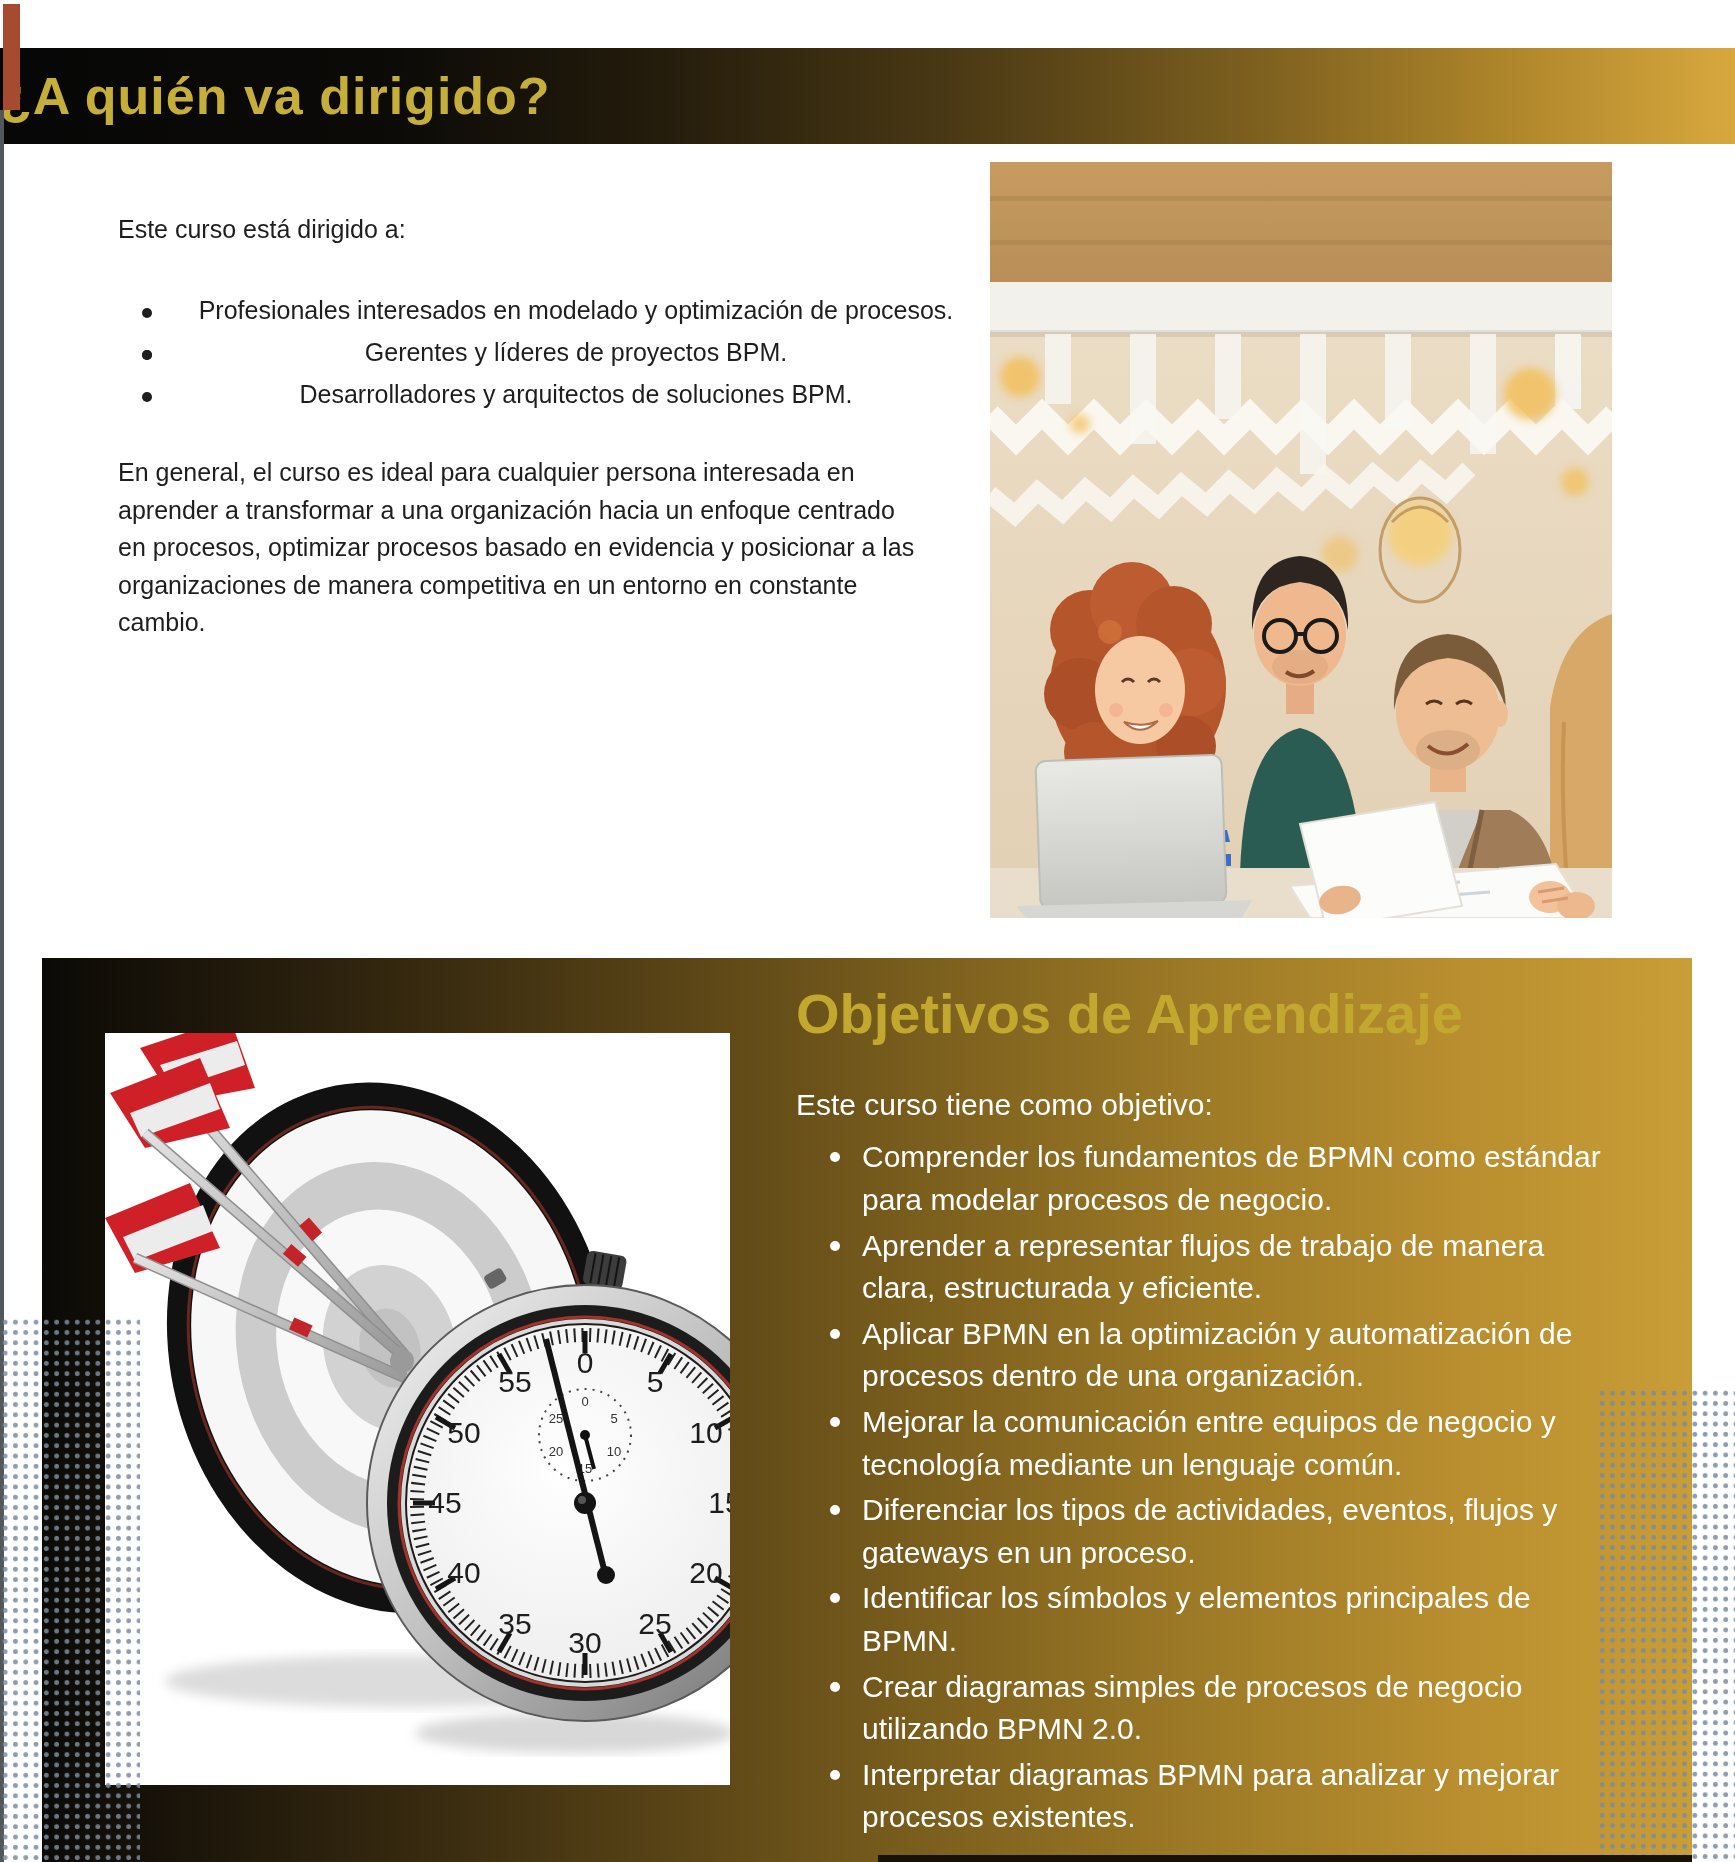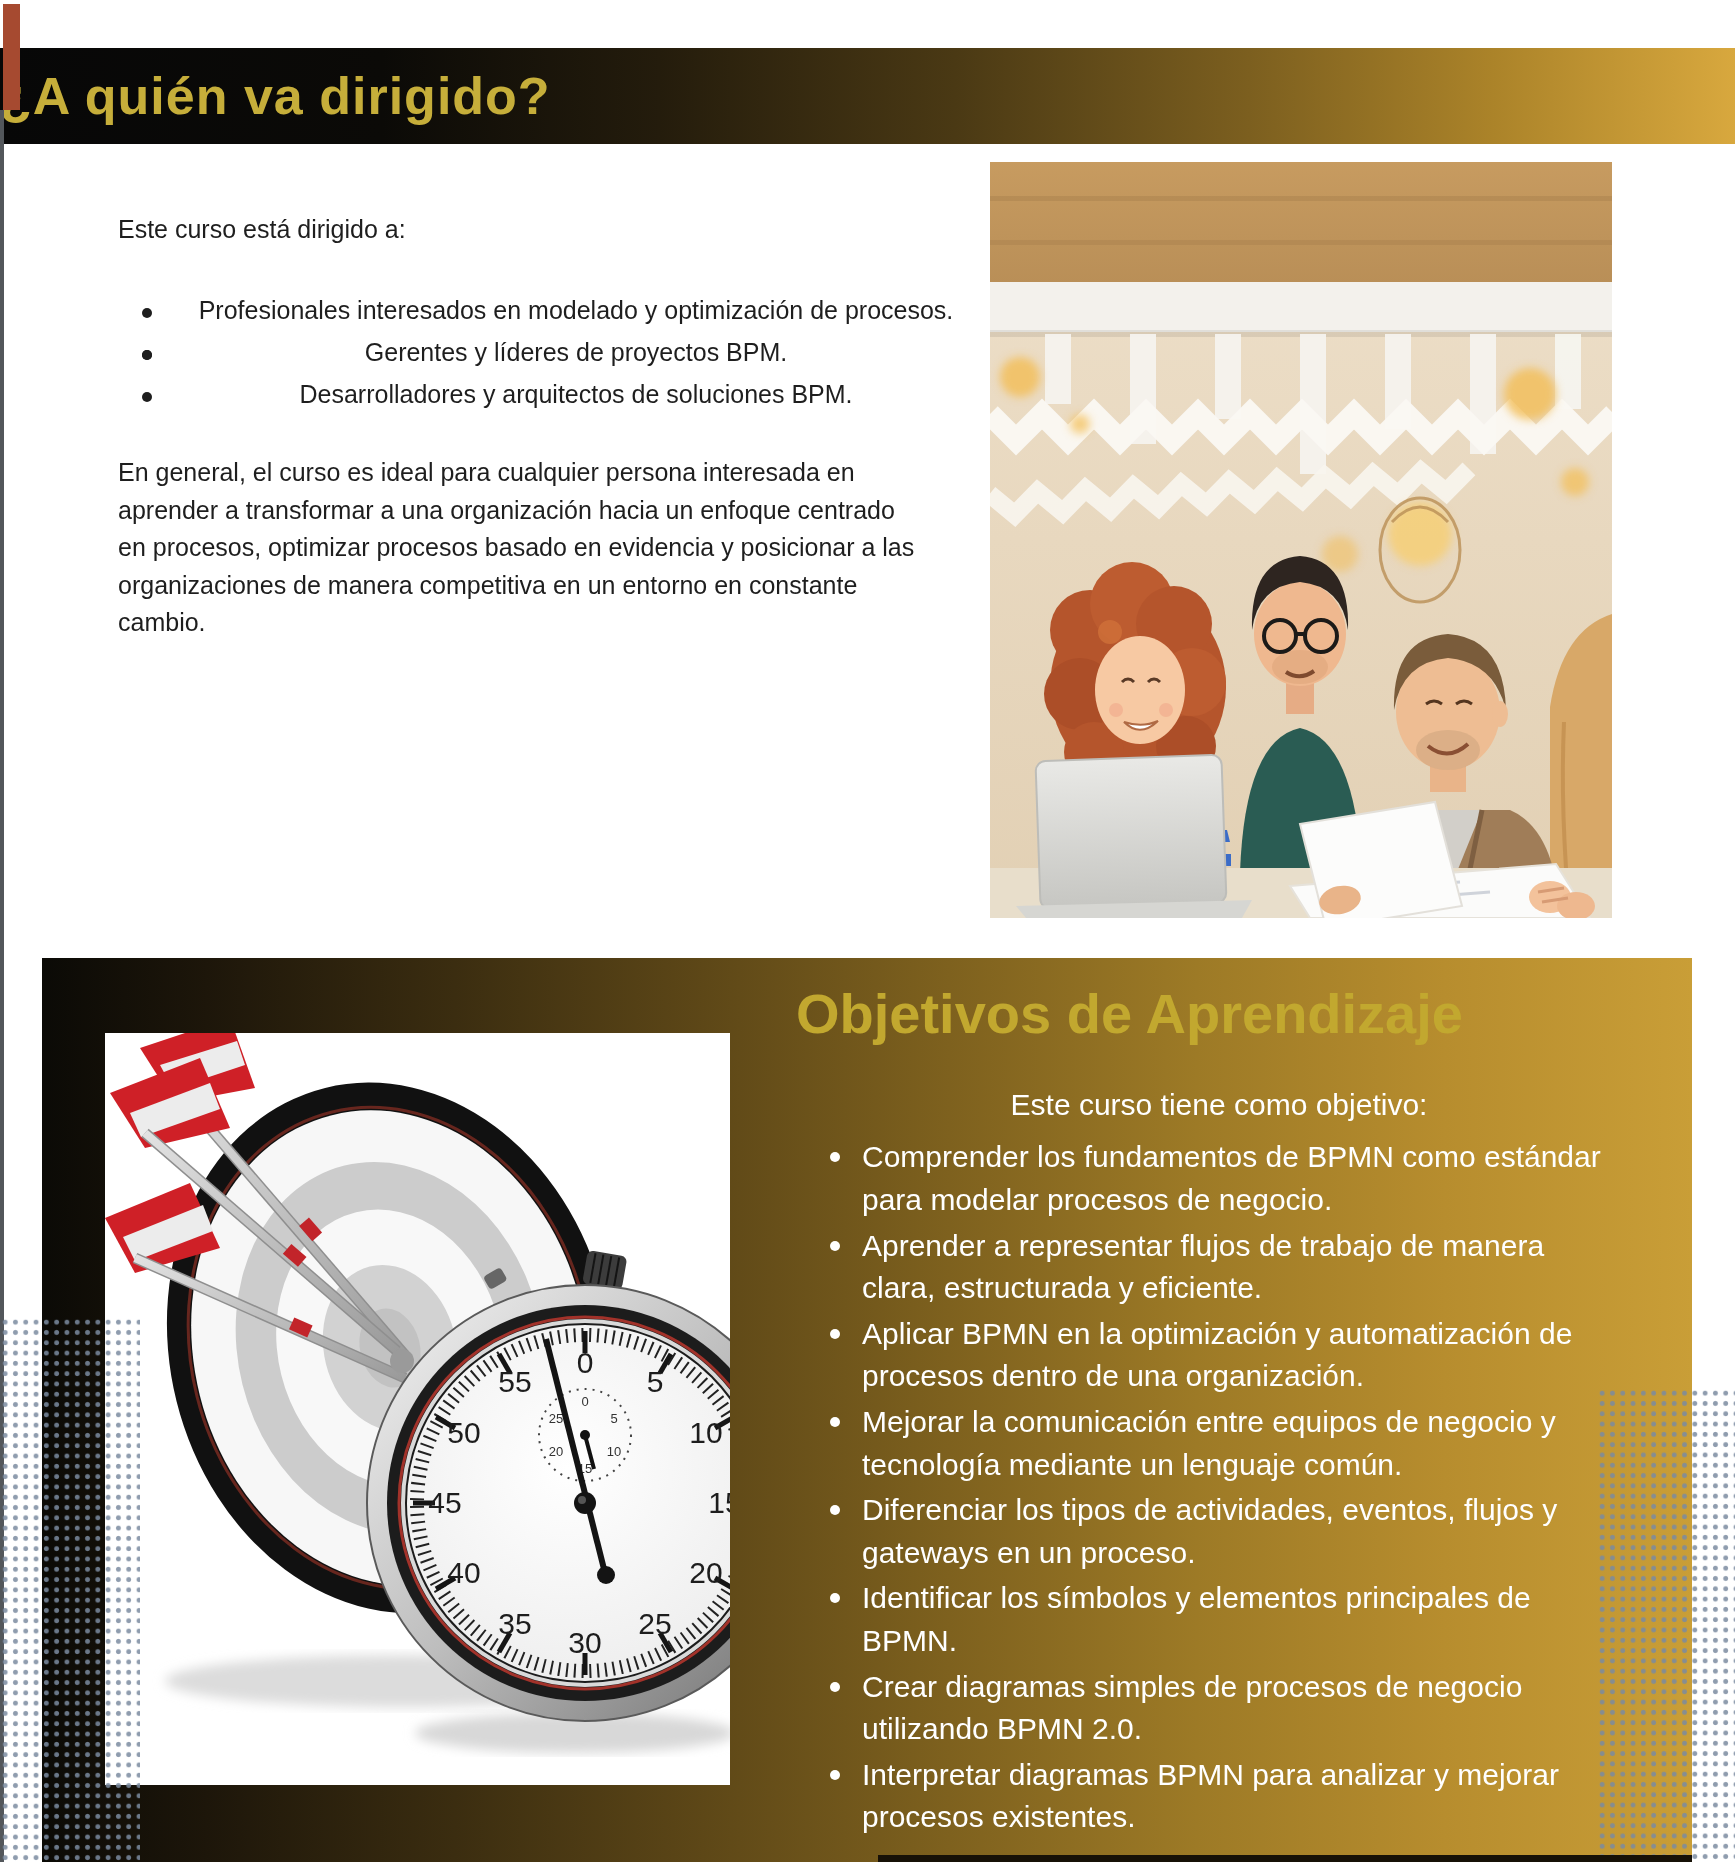--- a/index.html
+++ b/index.html
@@ -24,21 +24,21 @@
 
   .team-figure{position:absolute;left:990px;top:162px;width:622px;height:756px;overflow:hidden;}
 
   
   .panel{position:absolute;left:42px;top:958px;width:1650px;height:904px;
     background:linear-gradient(90deg,#0b0a06 0%,#1d160a 10%,#3b2d10 25%,#5d4717 40%,#7e611e 55%,#9d7a26 70%,#b78d2e 85%,#c99e37 100%);}
   .target-figure{position:absolute;left:63px;top:75px;width:625px;height:752px;background:#ffffff;overflow:hidden;}
 
   .objectives{position:absolute;left:754px;top:24px;width:846px;}
   .objectives-title{margin:0 0 38px 0;font-size:56px;font-weight:bold;color:#c2a82f;line-height:1.15;}
-  .objectives-intro{margin:8px 0 10px 0;font-size:30px;color:#ffffff;line-height:1.4;text-align:center;}
+  .objectives-intro{margin:8px 0 10px 0;font-size:30px;color:#ffffff;line-height:1.4;}
   .objectives-list{list-style:none;margin:0;padding:0;font-size:30px;color:#ffffff;line-height:1.42;}
   .objectives-list li{position:relative;padding-left:66px;margin:0 0 3px 0;max-width:762px;}
   .objectives-list li .dot{position:absolute;left:34px;top:16px;width:10px;height:10px;border-radius:50%;background:#ffffff;}
 
   
   .dots{background-image:radial-gradient(circle,rgba(123,139,160,.85) 2px,rgba(123,139,160,0) 2.9px);
         background-size:10.3px 10.3px;}
   .dots-left{position:absolute;left:0;top:1317px;width:140px;height:545px;}
   .dots-right{position:absolute;left:1597px;top:1388px;width:138px;height:474px;}
   .bottom-bar{position:absolute;left:878px;top:1855px;width:814px;height:7px;background:#171107;}

